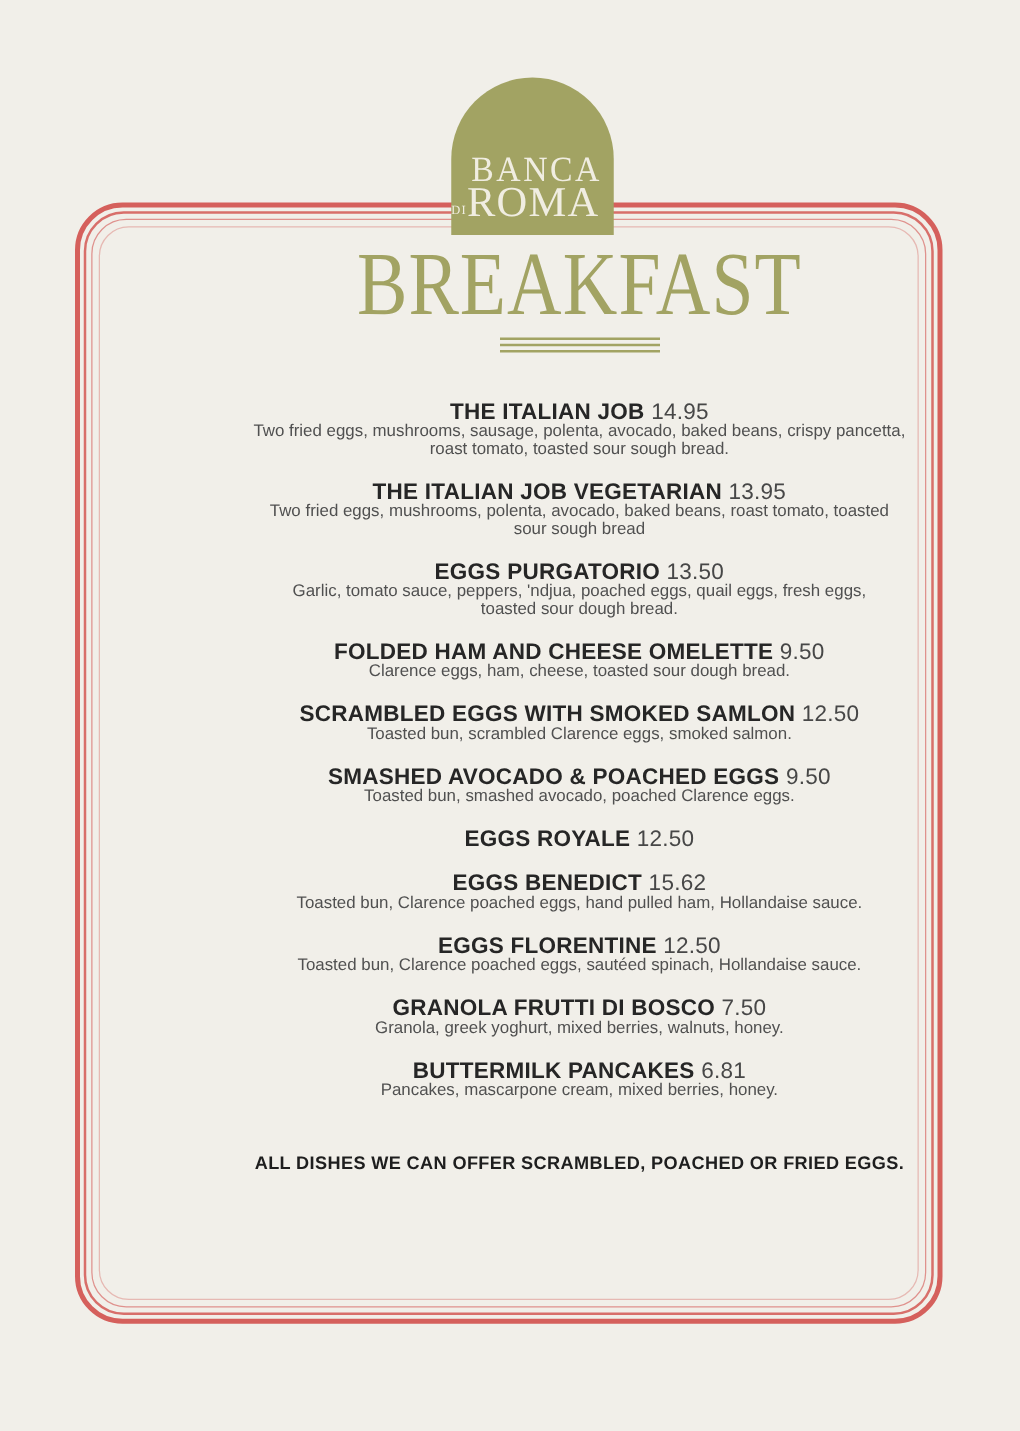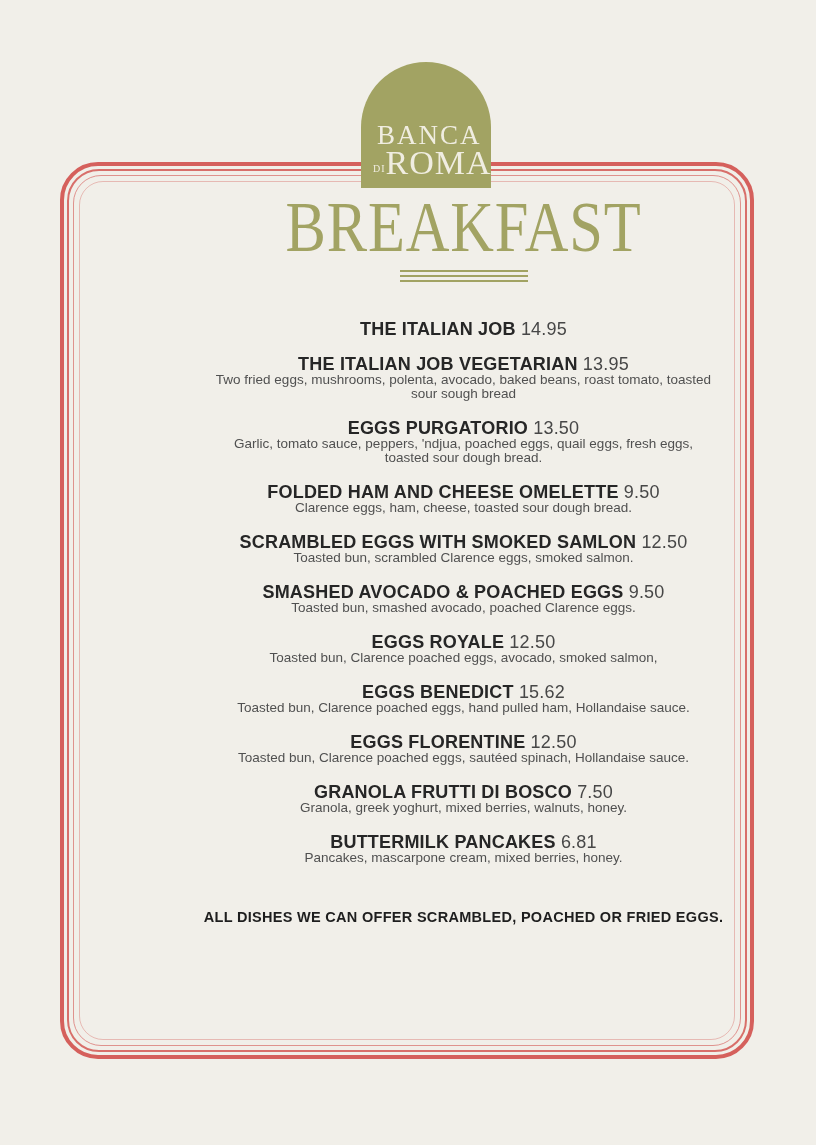--- a/index.html
+++ b/index.html
@@ -54,21 +54,21 @@
     letter-spacing: 2px;
     line-height: 26px;
     transform: scaleY(1.05);
     align-self: flex-start;
     padding-left: 16px;
   }
   .logo-roma-row {
     display: flex;
     align-items: flex-end;
     align-self: flex-start;
-    padding-left: 12px;
+    padding-left: 0;
     justify-content: flex-end;
   }
   .logo-di {
     font-size: 10px;
     letter-spacing: 1px;
     padding-bottom: 4px;
   }
   .logo-roma {
     font-size: 34px;
     line-height: 30px;
@@ -166,20 +166,22 @@
       <div class="rule"></div>
     </div>
 
     <div class="menu">
 
       <div class="item">
         <div class="item-head">
           <span class="item-name">THE ITALIAN JOB</span>
           <span class="item-price">14.95</span>
         </div>
+        <div class="item-desc">Two fried eggs, mushrooms, sausage, polenta, avocado, baked beans, crispy pancetta,
+roast tomato, toasted sour sough bread.</div>
       </div>
 
       <div class="item">
         <div class="item-head">
           <span class="item-name">THE ITALIAN JOB VEGETARIAN</span>
           <span class="item-price">13.95</span>
         </div>
         <div class="item-desc">Two fried eggs, mushrooms, polenta, avocado, baked beans, roast tomato, toasted
 sour sough bread</div>
       </div>
@@ -216,21 +218,20 @@
           <span class="item-price">9.50</span>
         </div>
         <div class="item-desc">Toasted bun, smashed avocado, poached Clarence eggs.</div>
       </div>
 
       <div class="item">
         <div class="item-head">
           <span class="item-name">EGGS ROYALE</span>
           <span class="item-price">12.50</span>
         </div>
-        <div class="item-desc">Toasted bun, Clarence poached eggs, avocado, smoked salmon,</div>
       </div>
 
       <div class="item">
         <div class="item-head">
           <span class="item-name">EGGS BENEDICT</span>
           <span class="item-price">15.62</span>
         </div>
         <div class="item-desc">Toasted bun, Clarence poached eggs, hand pulled ham, Hollandaise sauce.</div>
       </div>
 

